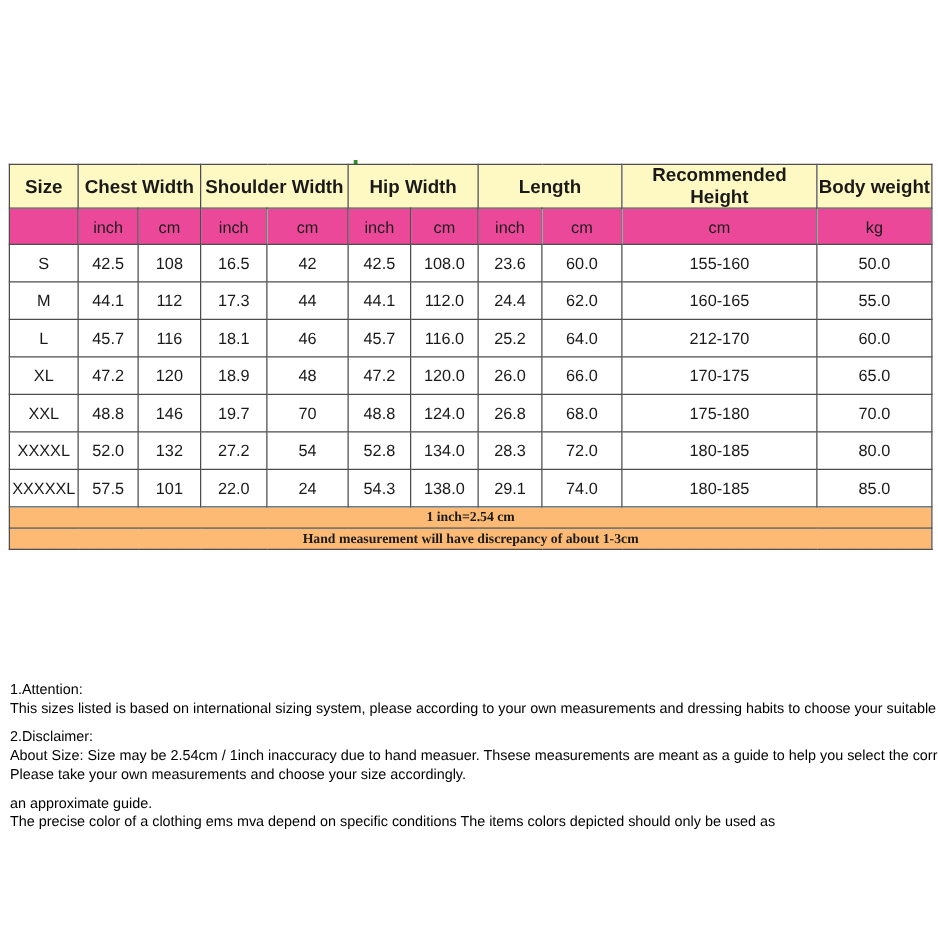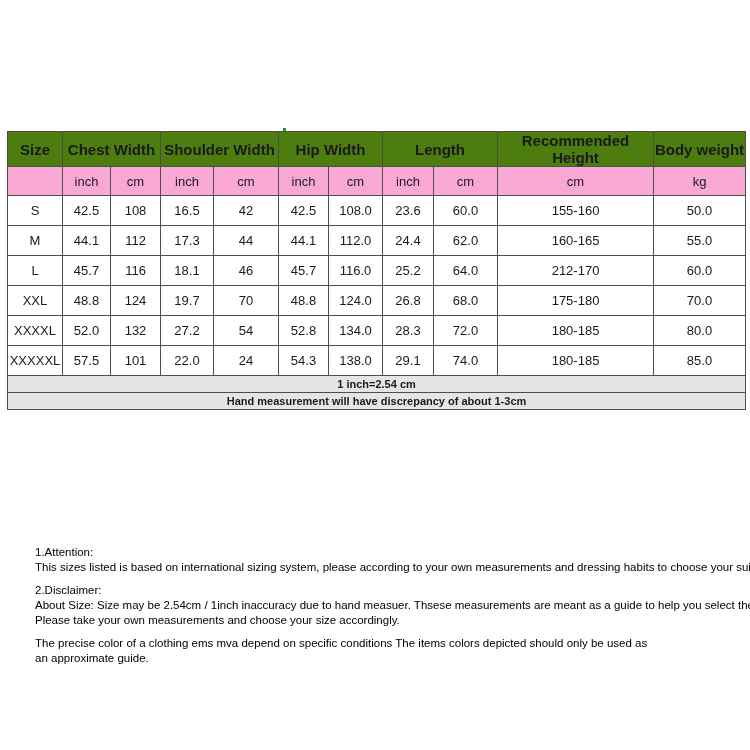--- a/index.html
+++ b/index.html
@@ -20,58 +20,58 @@
   .size-table th, .size-table td {
     border: 1px solid #4d4d4d;
     text-align: center;
     vertical-align: middle;
     padding: 0;
     overflow: hidden;
     color: #1a1a1a;
   }
   .head-row th {
     height: 32px;
-    background: #4d7c0f;
+    background: #fef9c3;
     font-weight: bold;
     font-size: 15px;
     text-align: center;
   }
   .units-row th {
     height: 28px;
-    background: #f9a8d4;
+    background: #ec4899;
     font-weight: normal;
     font-size: 13px;
   }
   .size-table tbody td {
     height: 29px;
     background: #ffffff;
     font-size: 13px;
   }
   .foot-row td {
     height: 16px;
-    background: #e5e5e5;
-    font-family: Liberation Sans, sans-serif;
+    background: #fdba74;
+    font-family: Liberation Serif, serif;
     font-weight: bold;
     font-size: 11px;
     letter-spacing: 0;
   }
   .artifact {
     position: absolute;
     left: 283px; top: 128px;
     width: 3px; height: 5px;
     background: #2e8b2e;
   }
   .notes {
     position: absolute;
     left: 8px; top: 545px;
     width: 742px;
     font-size: 11.5px;
     color: #000000;
   }
-  .note { margin-bottom: 8px; margin-left: 27px; }
+  .note { margin-bottom: 8px; }
   .note-title { line-height: 15px; white-space: nowrap; }
   .note-line  { line-height: 15px; white-space: nowrap; }
 </style>
 </head>
 <body>
 
 <div class="artifact"></div>
 
 <table class="size-table">
   <colgroup>
@@ -145,23 +145,36 @@
         <td>18.1</td>
         <td>46</td>
         <td>45.7</td>
         <td>116.0</td>
         <td>25.2</td>
         <td>64.0</td>
         <td>212-170</td>
         <td>60.0</td>
       </tr>
       <tr>
+        <td>XL</td>
+        <td>47.2</td>
+        <td>120</td>
+        <td>18.9</td>
+        <td>48</td>
+        <td>47.2</td>
+        <td>120.0</td>
+        <td>26.0</td>
+        <td>66.0</td>
+        <td>170-175</td>
+        <td>65.0</td>
+      </tr>
+      <tr>
         <td>XXL</td>
         <td>48.8</td>
-        <td>124</td>
+        <td>146</td>
         <td>19.7</td>
         <td>70</td>
         <td>48.8</td>
         <td>124.0</td>
         <td>26.8</td>
         <td>68.0</td>
         <td>175-180</td>
         <td>70.0</td>
       </tr>
       <tr>
@@ -205,16 +218,16 @@
     <div class="note">
       <div class="note-title">1.Attention:</div>
       <div class="note-line">This sizes listed is based on international sizing system, please according to your own measurements and dressing habits to choose your suitable size.</div>
     </div>
     <div class="note">
       <div class="note-title">2.Disclaimer:</div>
       <div class="note-line">About Size: Size may be 2.54cm / 1inch inaccuracy due to hand measuer. Thsese measurements are meant as a guide to help you select the correct size.</div>
       <div class="note-line">Please take your own measurements and choose your size accordingly.</div>
     </div>
     <div class="note">
+      <div class="note-line">an approximate guide.</div>
       <div class="note-line">The precise color of a clothing ems mva depend on specific conditions The items colors depicted should only be used as</div>
-      <div class="note-line">an approximate guide.</div>
     </div>
   </div>
 
 </body></html>

